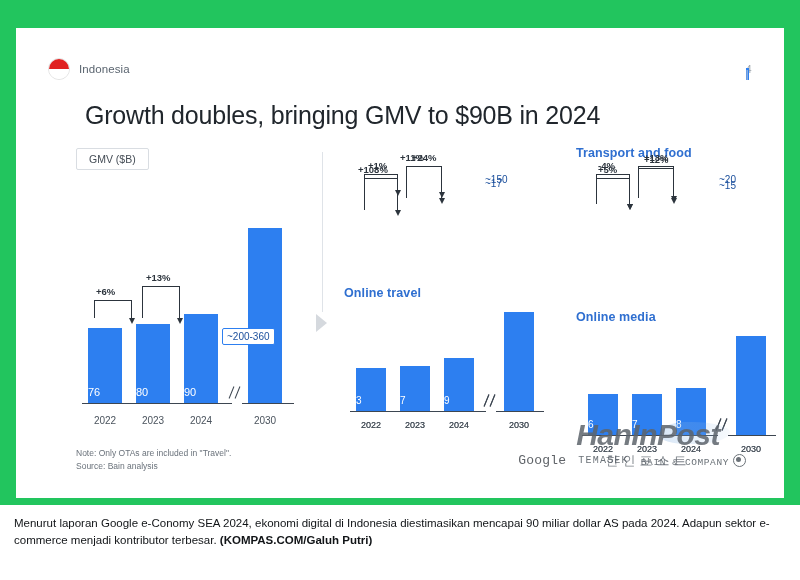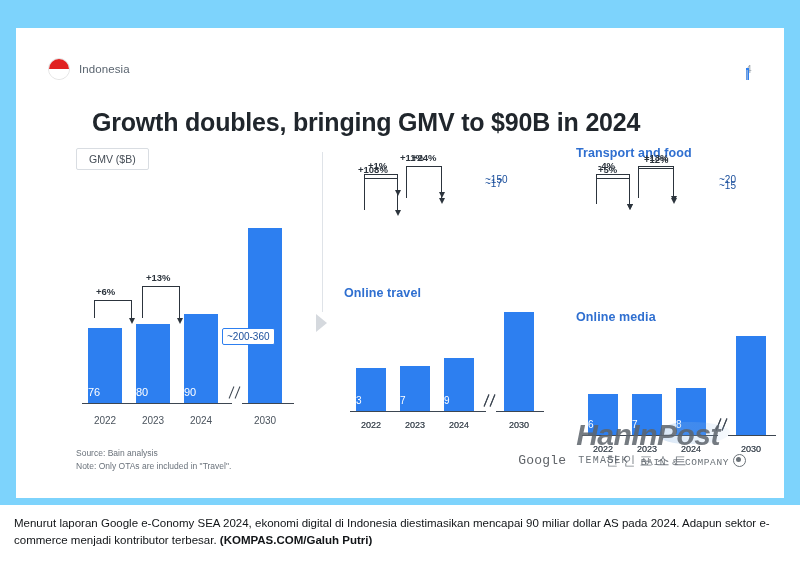--- a/index.html
+++ b/index.html
@@ -10,21 +10,21 @@
     width: 800px;
     height: 580px;
     background: #000;
     font-family: "Liberation Sans", sans-serif;
     overflow: hidden;
   }
   .frame {
     position: relative;
     width: 800px;
     height: 580px;
-    background: #7dd3fc;
+    background: #22c55e;
   }
   .slide {
     position: absolute;
     left: 16px;
     top: 28px;
     width: 768px;
     height: 470px;
     background: #ffffff;
   }
   .slide-inner {
@@ -79,23 +79,23 @@
     letter-spacing: .4px;
   }
   .page-num .bar {
     color: #c8ced4;
     margin-right: 6px;
   }
   h1.title {
     position: absolute;
     left: 52px;
     top: 56px;
-    margin: 16px;
+    margin: 9px;
     font-size: 25px;
-    font-weight: 700;
+    font-weight: 400;
     color: #20262c;
     letter-spacing: -.2px;
   }
   
   .content {
     position: absolute;
     left: 52px;
     top: 110px;
     right: 26px;
     bottom: 46px;
@@ -533,22 +533,22 @@
 
             <div class="tick small" style="left:5px; bottom:8px; width:44px;">2022</div>
             <div class="tick small" style="left:49px; bottom:8px; width:44px;">2023</div>
             <div class="tick small" style="left:93px; bottom:8px; width:44px;">2024</div>
             <div class="tick small" style="left:153px; bottom:8px; width:44px;">2030</div>
           </div>
         </div>
       </div>
 
       <div class="note">
+        <div>Note: Only OTAs are included in "Travel".</div>
         <div>Source: Bain analysis</div>
-        <div>Note: Only OTAs are included in "Travel".</div>
       </div>
 
       <div class="logos">
         <span class="logo-google">Google</span>
         <span class="logo-temasek">TEMASEK</span>
         <span class="logo-bain"><span>BAIN &amp; COMPANY</span><span class="bain-mark"></span></span>
       </div>
 
       <div class="watermark">
         <div class="wm-wave"></div>

